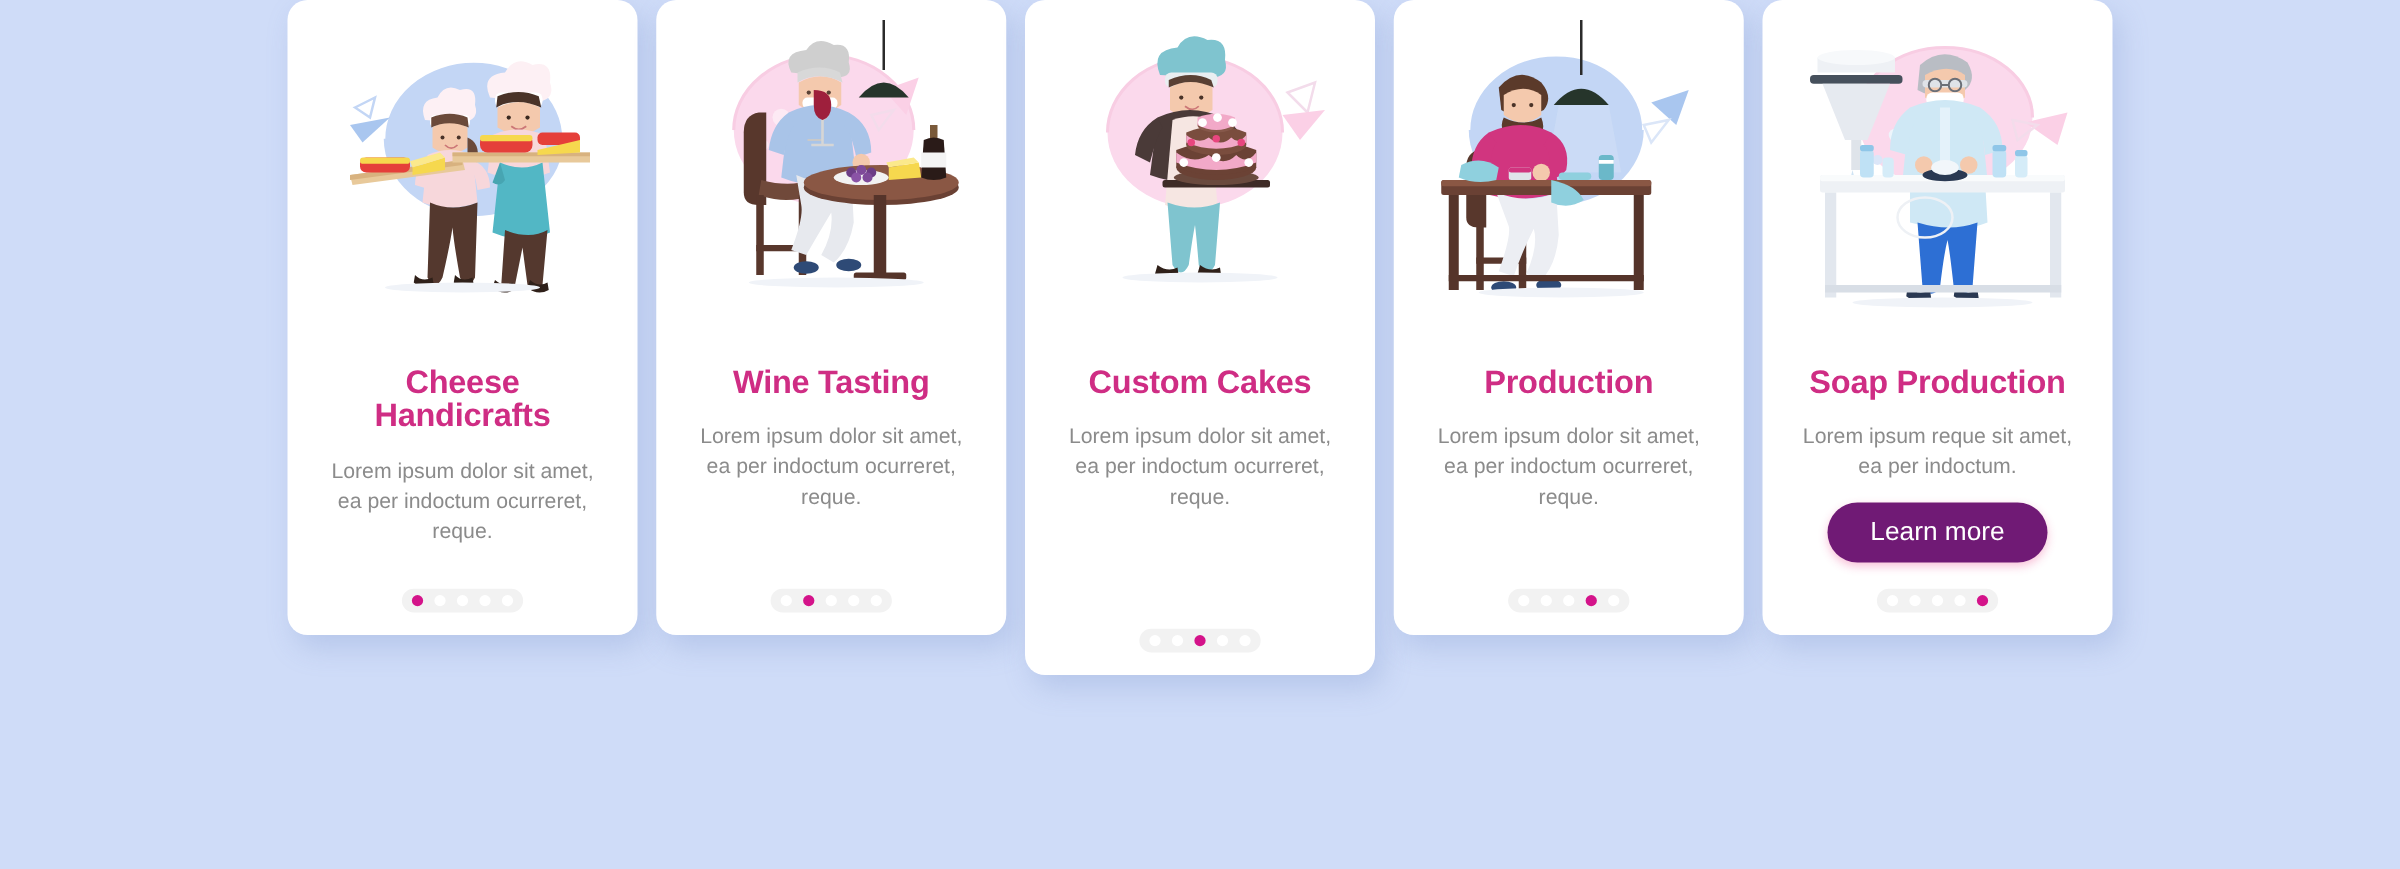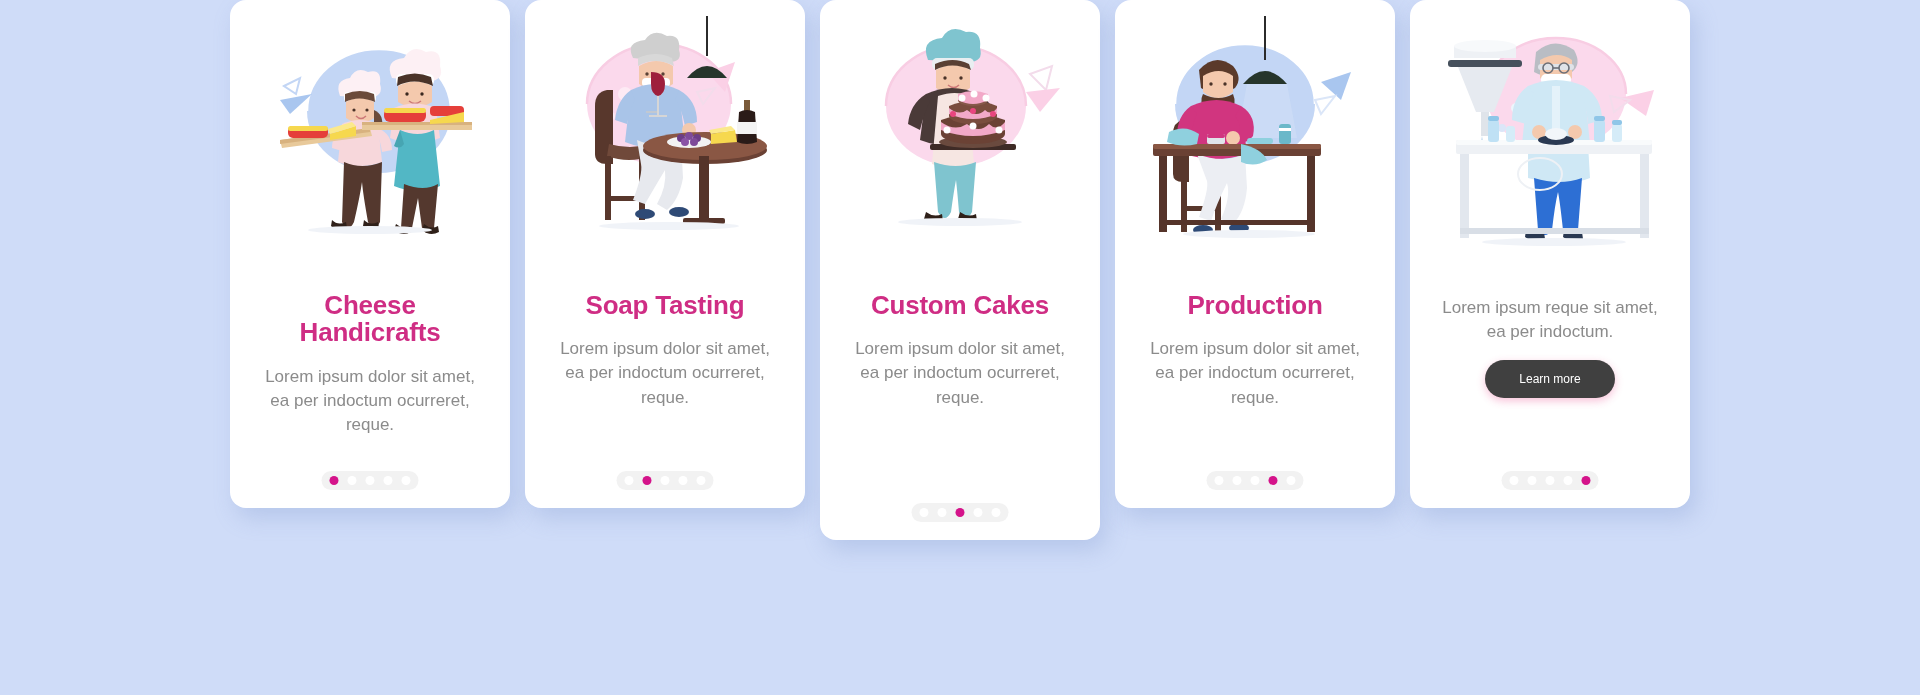--- a/index.html
+++ b/index.html
@@ -72,25 +72,25 @@
     color: #8b8b8b;
     font-size: 17px;
     line-height: 1.42;
     text-align: center;
     margin-top: 18px;
     width: 228px;
   }
 
   .learn-btn {
     margin-top: 16px;
-    background: #404040;
+    background: #701a75;
     color: #ffffff;
     border: none;
     border-radius: 24px;
-    font-size: 12px;
+    font-size: 21px;
     font-family: "Liberation Sans", sans-serif;
     padding: 12px 34px;
     cursor: pointer;
     box-shadow: 0 3px 8px rgba(232,51,127,0.30);
   }
 
   
   .pager {
     position: absolute;
     left: 50%;
@@ -233,21 +233,21 @@
           <circle cx="155" cy="126" r="4" fill="#7e4a99"></circle>
           <polygon points="172,118 196,114 198,126 172,128" fill="#f6d84e"></polygon>
           <polygon points="172,118 196,114 192,110 170,114" fill="#fbe98c"></polygon>
 
           <rect x="205" y="84" width="6" height="14" fill="#7a5a3a"></rect>
           <path d="M200 96 q8 -4 16 0 l2 30 q-10 4 -20 0 z" fill="#2a1b18"></path>
           <rect x="198" y="106" width="20" height="12" fill="#f4f4f4"></rect>
           <ellipse cx="130" cy="210" rx="70" ry="4" fill="#f0f3f8"></ellipse>
         </svg>
       </div>
-      <div class="title">Soap Tasting</div>
+      <div class="title">Wine Tasting</div>
       <div class="desc">Lorem ipsum dolor sit amet, ea per indoctum ocurreret, reque.</div>
       <div class="pager">
         <span class="dot"></span>
         <span class="dot active"></span>
         <span class="dot"></span>
         <span class="dot"></span>
         <span class="dot"></span>
       </div>
     </div>
 
@@ -413,20 +413,21 @@
           <rect x="170" y="104" width="11" height="22" rx="3" fill="#bfe1f5"></rect>
           <rect x="170" y="100" width="11" height="5" rx="2" fill="#8fc6e8"></rect>
           <rect x="188" y="108" width="10" height="18" rx="3" fill="#d5ecf8"></rect>
           <rect x="188" y="104" width="10" height="5" rx="2" fill="#8fc6e8"></rect>
           <ellipse cx="132" cy="124" rx="18" ry="5" fill="#2a3952"></ellipse>
           <ellipse cx="132" cy="118" rx="11" ry="6" fill="#f2f6fa"></ellipse>
           <ellipse cx="116" cy="158" rx="22" ry="16" fill="none" stroke="#eef1f5" stroke-width="2"></ellipse>
           <ellipse cx="130" cy="226" rx="72" ry="4" fill="#f0f3f8"></ellipse>
         </svg>
       </div>
+      <div class="title">Soap Production</div>
       <div class="desc">Lorem ipsum reque sit amet, ea per indoctum.</div>
       <button class="learn-btn">Learn more</button>
       <div class="pager">
         <span class="dot"></span>
         <span class="dot"></span>
         <span class="dot"></span>
         <span class="dot"></span>
         <span class="dot active"></span>
       </div>
     </div>

